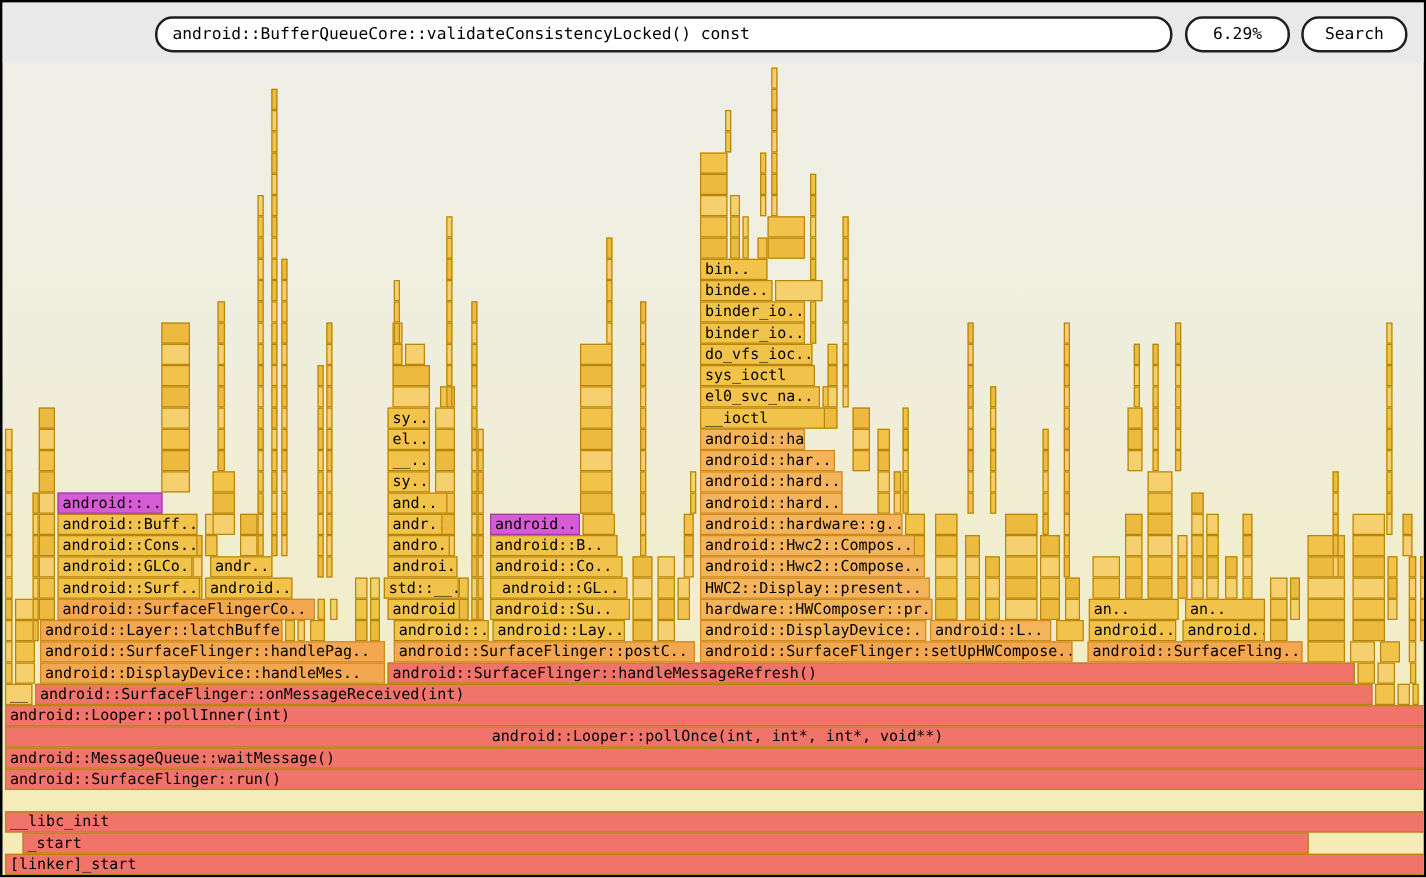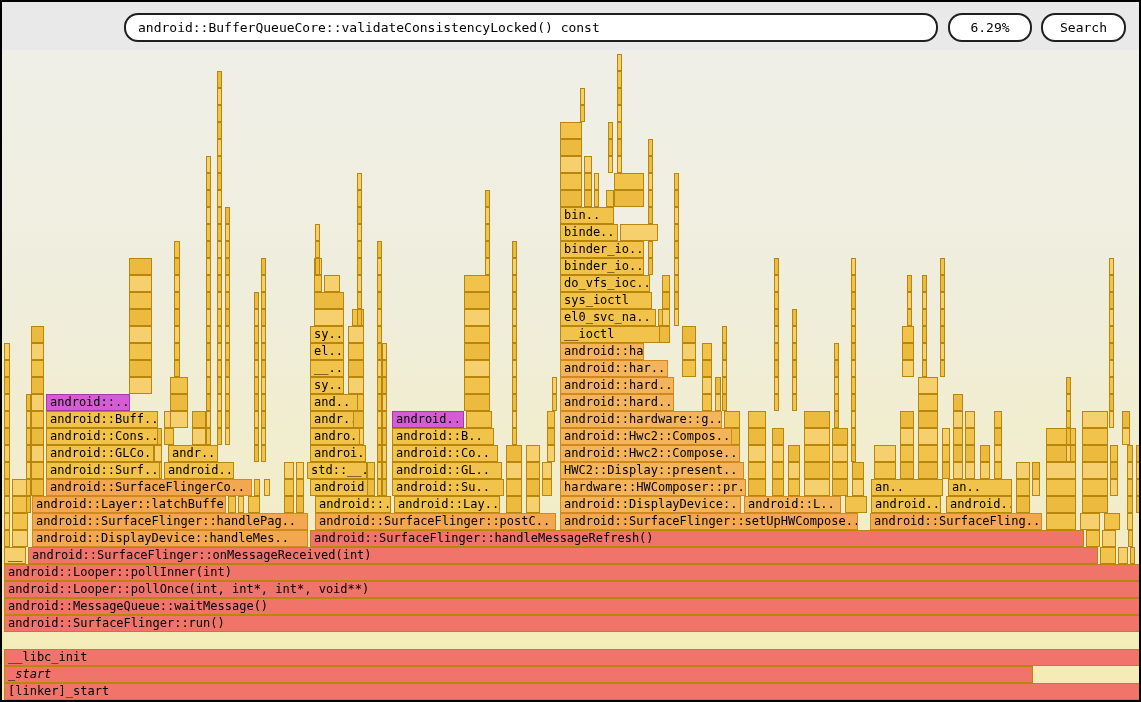--- a/index.html
+++ b/index.html
@@ -478,25 +478,25 @@
       <div class="frame" style="left: 1125px; top: 477px; width: 6px; background: rgb(242, 195, 75); border-color: rgb(184, 134, 11);"></div>
       <div class="frame" style="left: 1125px; top: 460px; width: 6px; background: rgb(246, 208, 110); border-color: rgb(184, 134, 11);"></div>
       <div class="frame" style="left: 1125px; top: 443px; width: 6px; background: rgb(236, 186, 62); border-color: rgb(184, 134, 11);"></div>
       <div class="frame" style="left: 1134px; top: 494px; width: 5px; background: rgb(236, 186, 62); border-color: rgb(184, 134, 11);"></div>
       <div class="frame" style="left: 1134px; top: 477px; width: 5px; background: rgb(242, 195, 75); border-color: rgb(184, 134, 11);"></div>
       <div class="frame" style="left: 1134px; top: 460px; width: 5px; background: rgb(246, 208, 110); border-color: rgb(184, 134, 11);"></div>
       <div class="frame" style="left: 1134px; top: 443px; width: 5px; background: rgb(236, 186, 62); border-color: rgb(184, 134, 11);"></div>
       <div class="frame" style="left: 1120px; top: 426px; width: 8px; background: rgb(246, 208, 110); border-color: rgb(184, 134, 11);"></div>
       <div class="frame" style="left: 1120px; top: 409px; width: 8px; background: rgb(236, 186, 62); border-color: rgb(184, 134, 11);"></div>
       <div class="frame" style="left: 2px; top: 681px; width: 1137px; background: rgb(240, 116, 106); border-color: rgb(184, 134, 11);">[linker]_start</div>
-      <div class="frame" style="left: 2px; top: 664px; width: 1029px; background: rgb(240, 116, 106); border-color: rgb(184, 134, 11); font-style: italic;">_start</div>
+      <div class="frame" style="left: 16px; top: 664px; width: 1029px; background: rgb(240, 116, 106); border-color: rgb(184, 134, 11);">_start</div>
       <div class="frame" style="left: 2px; top: 647px; width: 1137px; background: rgb(240, 116, 106); border-color: rgb(184, 134, 11);">__libc_init</div>
       <div class="frame" style="left: 2px; top: 613px; width: 1137px; background: rgb(240, 116, 106); border-color: rgb(184, 134, 11);">android::SurfaceFlinger::run()</div>
       <div class="frame" style="left: 2px; top: 596px; width: 1137px; background: rgb(240, 116, 106); border-color: rgb(184, 134, 11);">android::MessageQueue::waitMessage()</div>
-      <div class="frame" style="left: 2px; top: 579px; width: 1137px; background: rgb(240, 116, 106); border-color: rgb(184, 134, 11);">android::Looper::pollOnce(int, int*, int*, void**)</div>
+      <div class="frame" style="left: 2px; top: 579px; width: 1137px; background: rgb(240, 116, 106); border-color: rgb(184, 134, 11); text-align: center;">android::Looper::pollOnce(int, int*, int*, void**)</div>
       <div class="frame" style="left: 2px; top: 562px; width: 1137px; background: rgb(240, 116, 106); border-color: rgb(184, 134, 11);">android::Looper::pollInner(int)</div>
       <div class="frame" style="left: 2px; top: 545px; width: 22px; background: rgb(246, 208, 110); border-color: rgb(184, 134, 11);">__.</div>
       <div class="frame" style="left: 26px; top: 545px; width: 1070px; background: rgb(240, 116, 106); border-color: rgb(184, 134, 11);">android::SurfaceFlinger::onMessageReceived(int)</div>
       <div class="frame" style="left: 1098px; top: 545px; width: 16px; background: rgb(242, 195, 75); border-color: rgb(184, 134, 11);"></div>
       <div class="frame" style="left: 1116px; top: 545px; width: 10px; background: rgb(246, 208, 110); border-color: rgb(184, 134, 11);"></div>
       <div class="frame" style="left: 1128px; top: 545px; width: 5px; background: rgb(242, 195, 75); border-color: rgb(184, 134, 11);"></div>
       <div class="frame" style="left: 2px; top: 528px; width: 6px; background: rgb(242, 195, 75); border-color: rgb(184, 134, 11);"></div>
       <div class="frame" style="left: 10px; top: 528px; width: 16px; background: rgb(246, 208, 110); border-color: rgb(184, 134, 11);"></div>
       <div class="frame" style="left: 30px; top: 528px; width: 276px; background: rgb(244, 167, 81); border-color: rgb(207, 138, 30);">android::DisplayDevice::handleMes..</div>
       <div class="frame" style="left: 308px; top: 528px; width: 774px; background: rgb(240, 116, 106); border-color: rgb(184, 134, 11);">android::SurfaceFlinger::handleMessageRefresh()</div>
@@ -527,21 +527,21 @@
       <div class="frame" style="left: 252px; top: 477px; width: 6px; background: rgb(242, 195, 75); border-color: rgb(184, 134, 11);"></div>
       <div class="frame" style="left: 262px; top: 477px; width: 6px; background: rgb(246, 208, 110); border-color: rgb(184, 134, 11);"></div>
       <div class="frame" style="left: 308px; top: 477px; width: 58px; background: rgb(242, 195, 75); border-color: rgb(184, 134, 11);">android:..</div>
       <div class="frame" style="left: 390px; top: 477px; width: 112px; background: rgb(242, 195, 75); border-color: rgb(184, 134, 11);">android::Su..</div>
       <div class="frame" style="left: 558px; top: 477px; width: 186px; background: rgb(243, 180, 92); border-color: rgb(207, 138, 30);">hardware::HWComposer::pr..</div>
       <div class="frame" style="left: 869px; top: 477px; width: 72px; background: rgb(242, 195, 75); border-color: rgb(184, 134, 11);">an..</div>
       <div class="frame" style="left: 946px; top: 477px; width: 64px; background: rgb(242, 195, 75); border-color: rgb(184, 134, 11);">an..</div>
       <div class="frame" style="left: 44px; top: 460px; width: 114px; background: rgb(242, 195, 75); border-color: rgb(184, 134, 11);">android::Surf..</div>
       <div class="frame" style="left: 162px; top: 460px; width: 70px; background: rgb(242, 195, 75); border-color: rgb(184, 134, 11);">android..</div>
       <div class="frame" style="left: 305px; top: 460px; width: 60px; background: rgb(242, 195, 75); border-color: rgb(184, 134, 11);">std::__..</div>
-      <div class="frame" style="left: 390px; top: 460px; width: 110px; background: rgb(242, 195, 75); border-color: rgb(184, 134, 11);">android::GL..</div>
+      <div class="frame" style="left: 390px; top: 460px; width: 110px; background: rgb(242, 195, 75); border-color: rgb(184, 134, 11); text-align: center;">android::GL..</div>
       <div class="frame" style="left: 558px; top: 460px; width: 184px; background: rgb(243, 180, 92); border-color: rgb(207, 138, 30);">HWC2::Display::present..</div>
       <div class="frame" style="left: 44px; top: 443px; width: 108px; background: rgb(242, 195, 75); border-color: rgb(184, 134, 11);">android::GLCo..</div>
       <div class="frame" style="left: 166px; top: 443px; width: 50px; background: rgb(242, 195, 75); border-color: rgb(184, 134, 11);">andr..</div>
       <div class="frame" style="left: 308px; top: 443px; width: 56px; background: rgb(242, 195, 75); border-color: rgb(184, 134, 11);">androi..</div>
       <div class="frame" style="left: 390px; top: 443px; width: 106px; background: rgb(242, 195, 75); border-color: rgb(184, 134, 11);">android::Co..</div>
       <div class="frame" style="left: 558px; top: 443px; width: 180px; background: rgb(243, 180, 92); border-color: rgb(207, 138, 30);">android::Hwc2::Compose..</div>
       <div class="frame" style="left: 44px; top: 426px; width: 112px; background: rgb(242, 195, 75); border-color: rgb(184, 134, 11);">android::Cons..</div>
       <div class="frame" style="left: 308px; top: 426px; width: 50px; background: rgb(242, 195, 75); border-color: rgb(184, 134, 11);">andro..</div>
       <div class="frame" style="left: 390px; top: 426px; width: 102px; background: rgb(242, 195, 75); border-color: rgb(184, 134, 11);">android::B..</div>
       <div class="frame" style="left: 558px; top: 426px; width: 172px; background: rgb(243, 180, 92); border-color: rgb(207, 138, 30);">android::Hwc2::Compos..</div>

